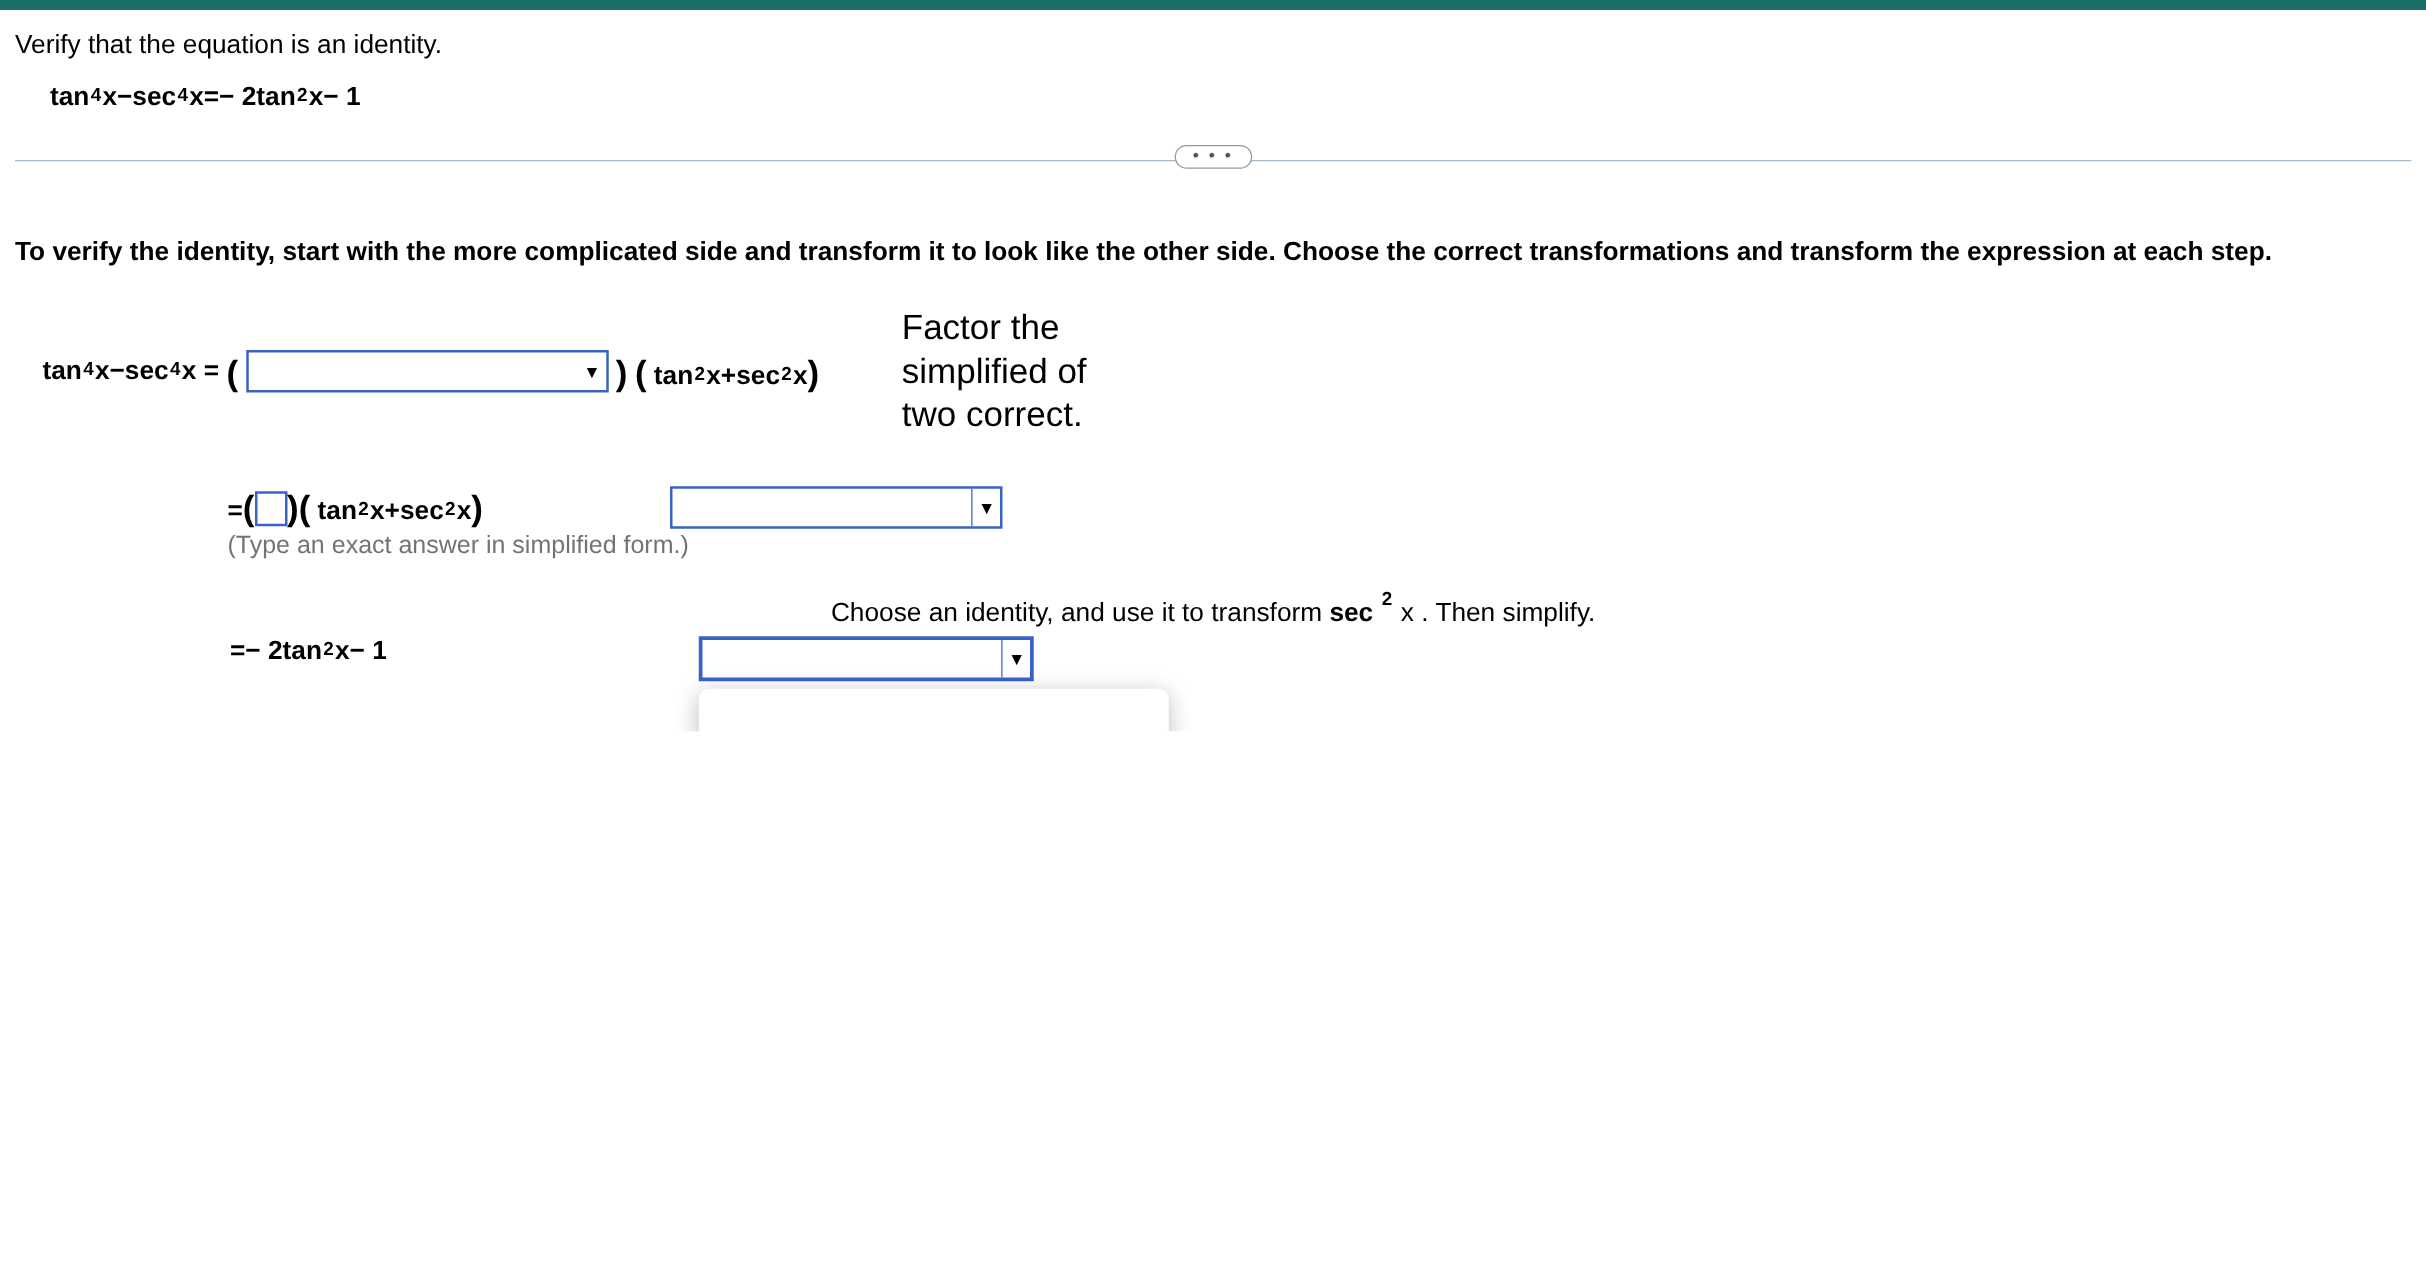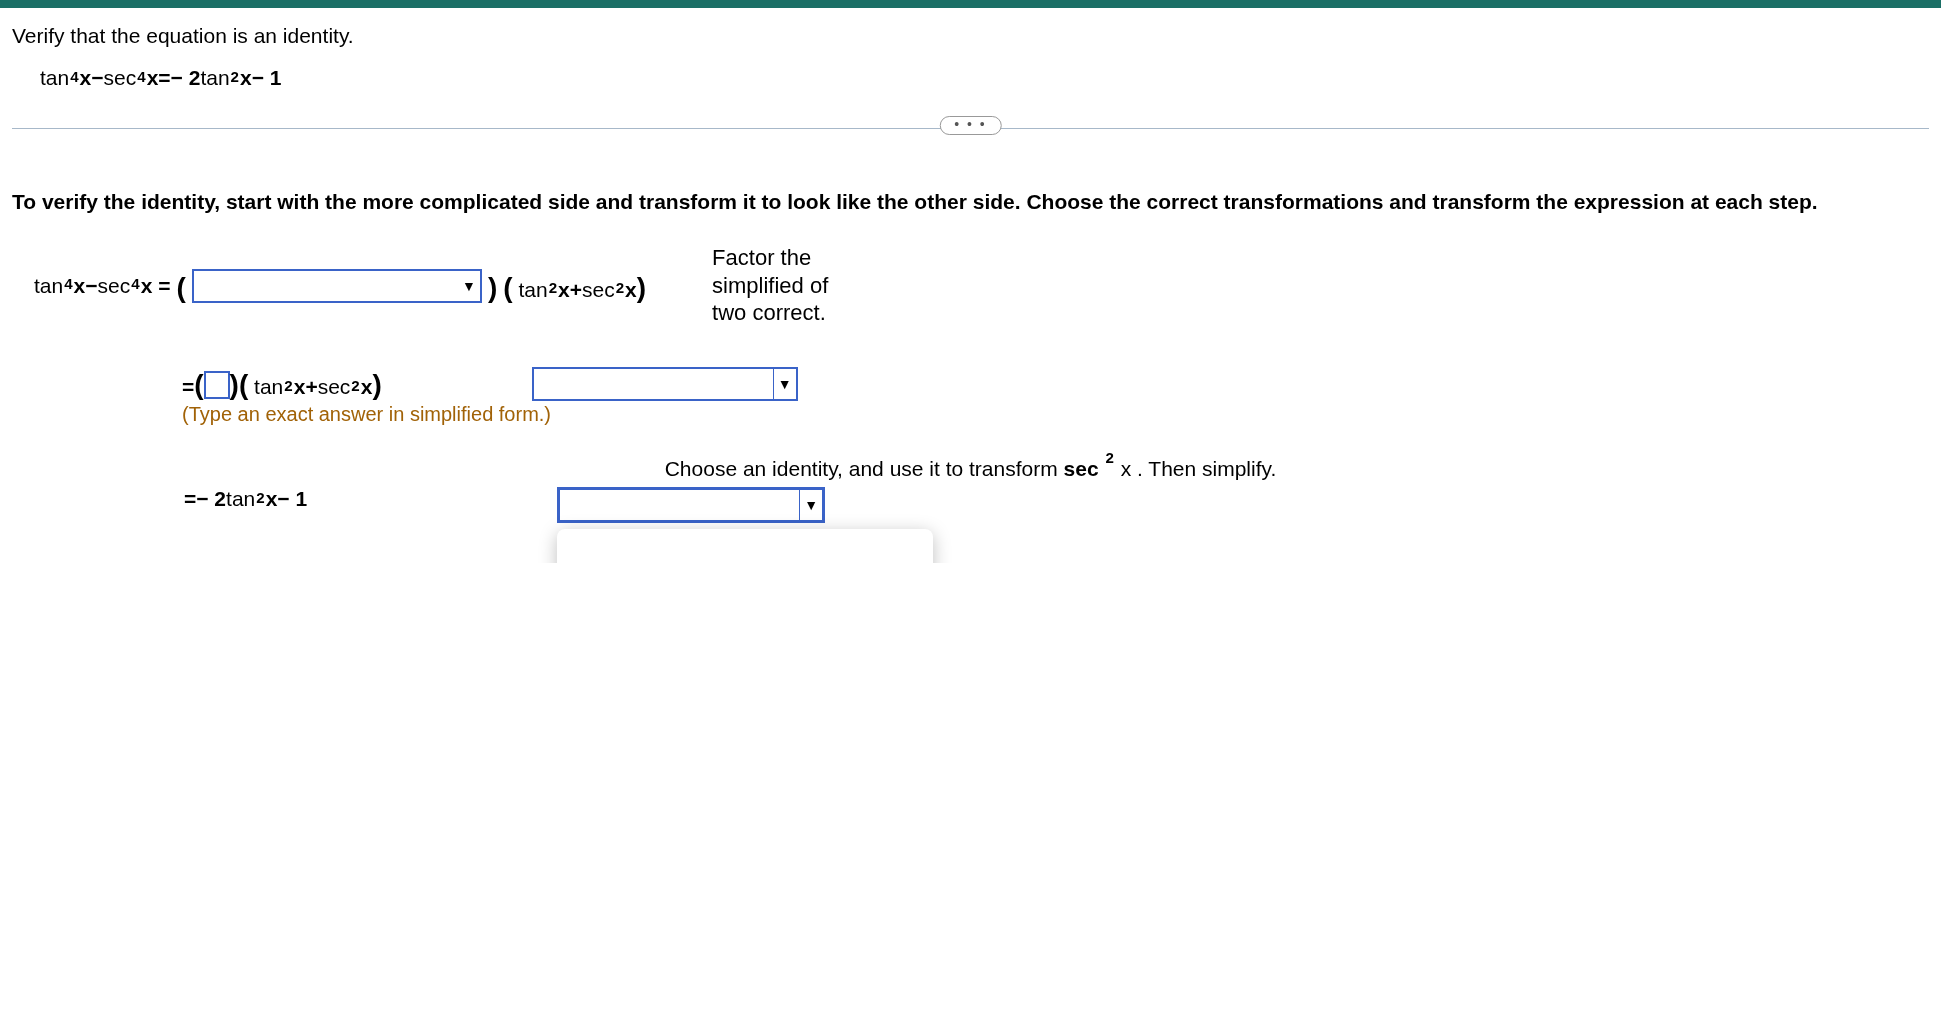--- a/index.html
+++ b/index.html
@@ -26,21 +26,21 @@
     margin-top: 14px;
     margin-bottom: 24px;
     font-weight: bold;
   }
   .math {
     white-space: nowrap;
     display: inline-flex;
     align-items: flex-end;
   }
   .fn {
-    font-weight: normal;
+    font-weight: bold;
   }
   sup.p {
     font-size: 0.72em;
     vertical-align: super;
     position: relative;
     top: -0.35em;
     margin-left: 1px;
     margin-right: 1px;
   }
   .sep-wrap {
@@ -77,21 +77,21 @@
   }
   .work-row {
     display: flex;
     align-items: center;
     margin-left: 22px;
     margin-bottom: 10px;
     gap: 6px;
   }
   .reason-col {
     margin-left: 60px;
-    font-size: 22px;
+    font-size: 28px;
     line-height: 1.25;
     max-width: 180px;
   }
   .select-box {
     display: inline-flex;
     align-items: center;
     border: 2px solid #3a63c8;
     height: 30px;
     background: #fff;
     cursor: pointer;
@@ -127,21 +127,21 @@
     background: #fff;
     vertical-align: middle;
   }
   .big-paren {
     font-size: 28px;
     font-weight: bold;
     position: relative;
     top: 2px;
   }
   .hint {
-    color: #a16207;
+    color: #737373;
     font-size: 20px;
     margin-left: 170px;
     margin-top: 2px;
     margin-bottom: 28px;
   }
   .step2-row {
     display: flex;
     align-items: flex-start;
     margin-top: 40px;
   }

